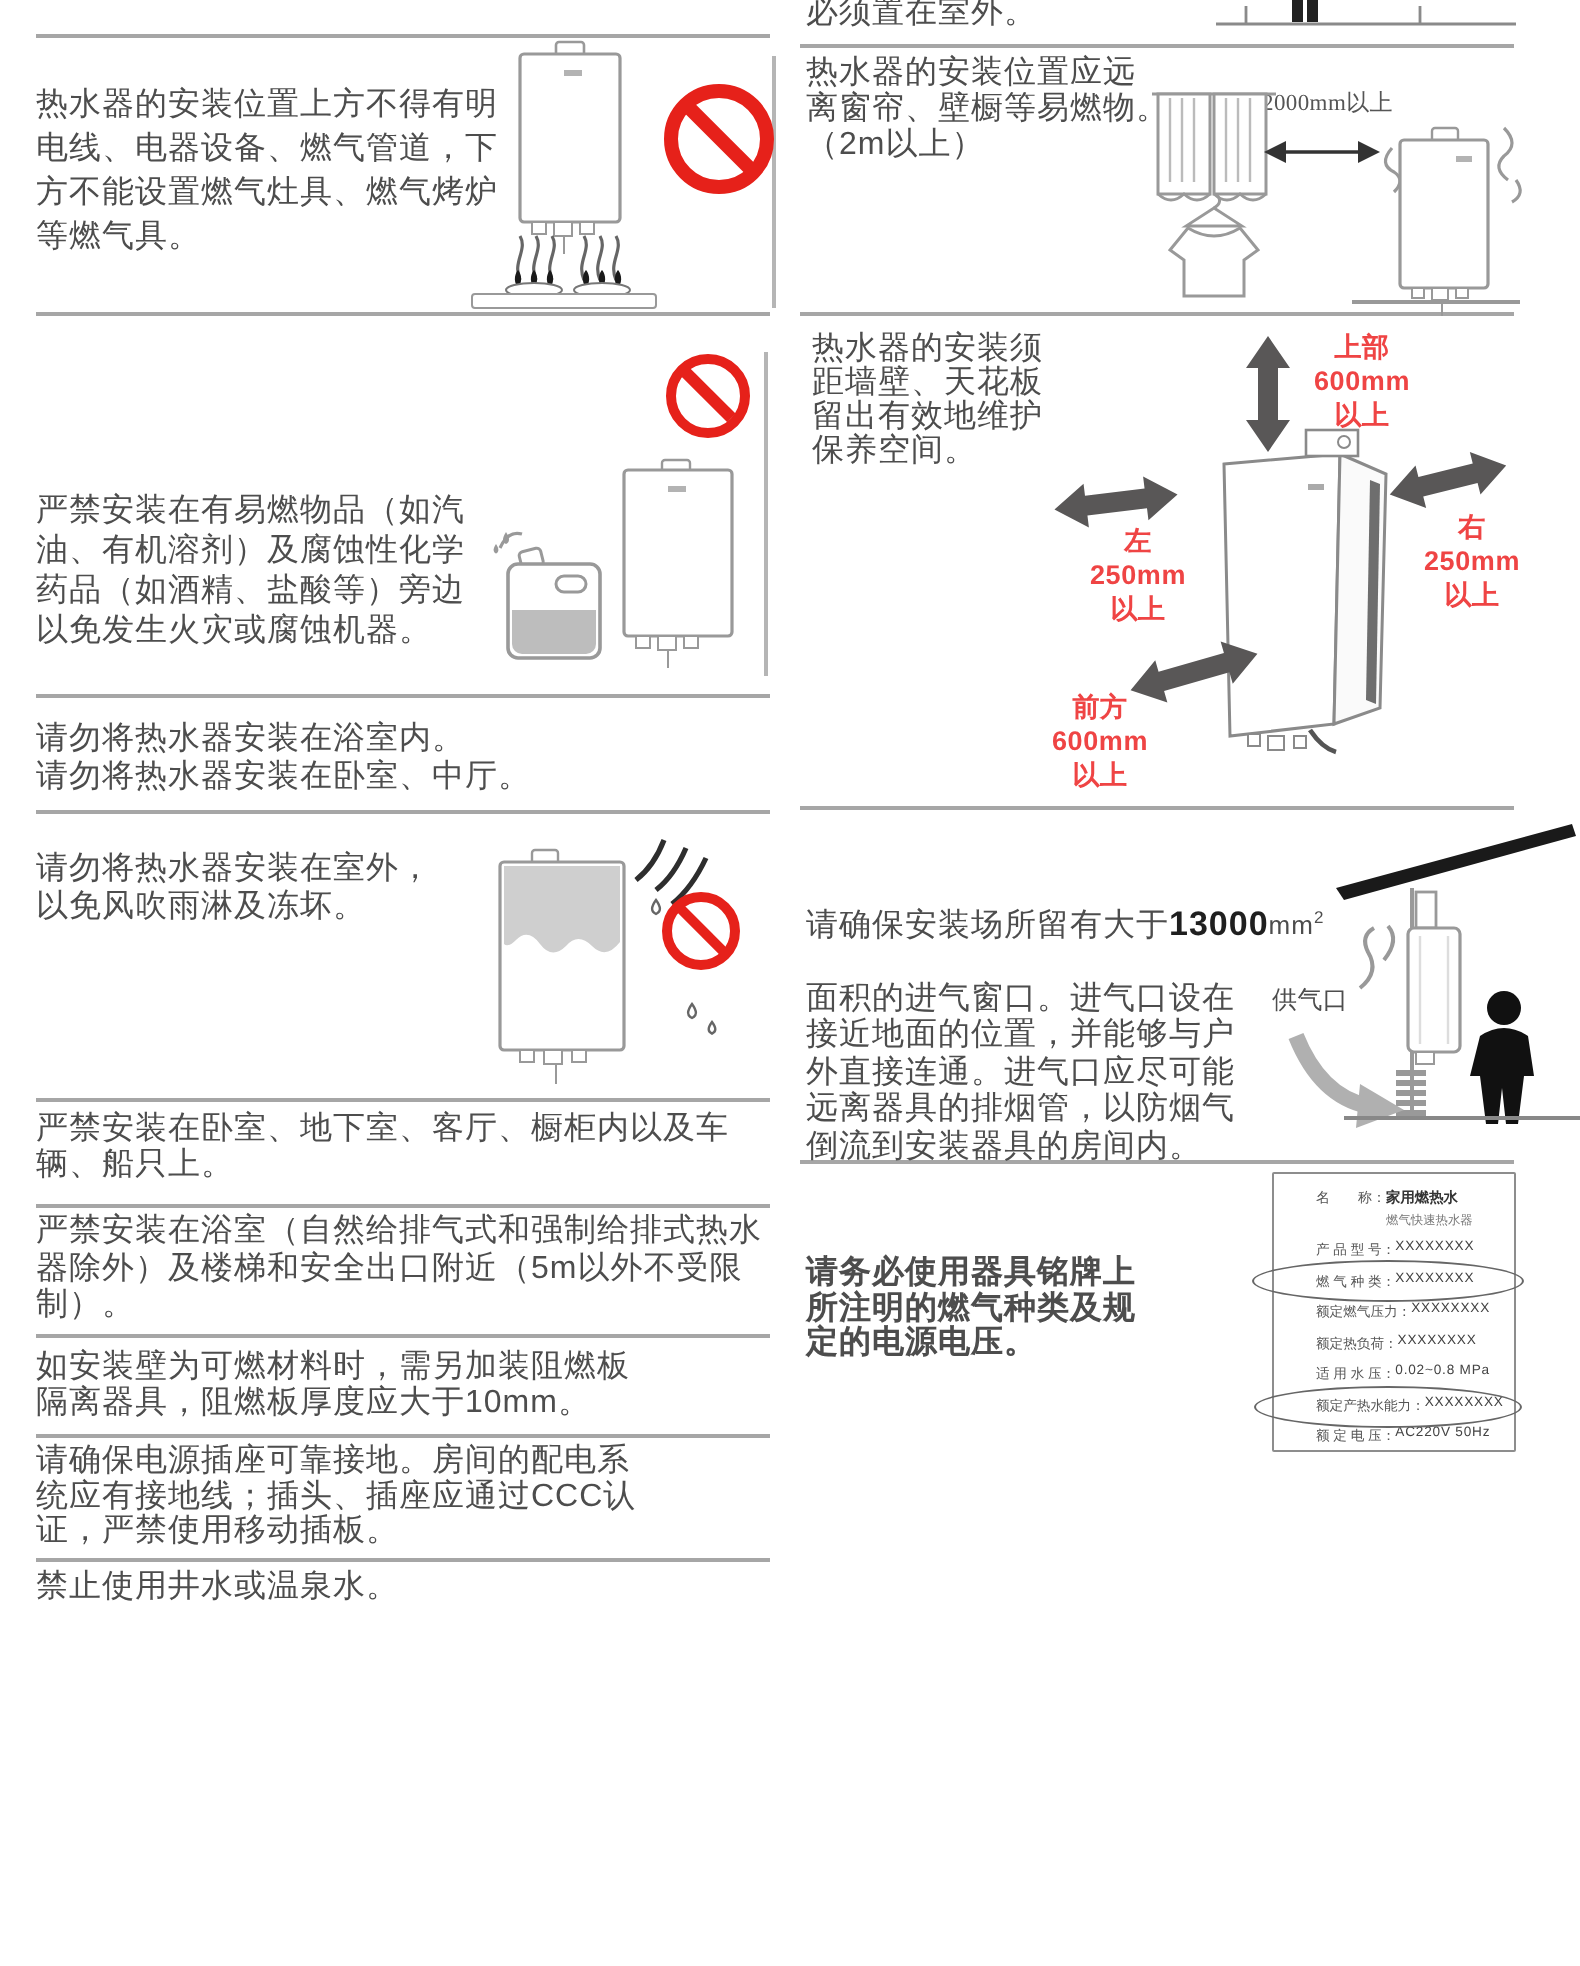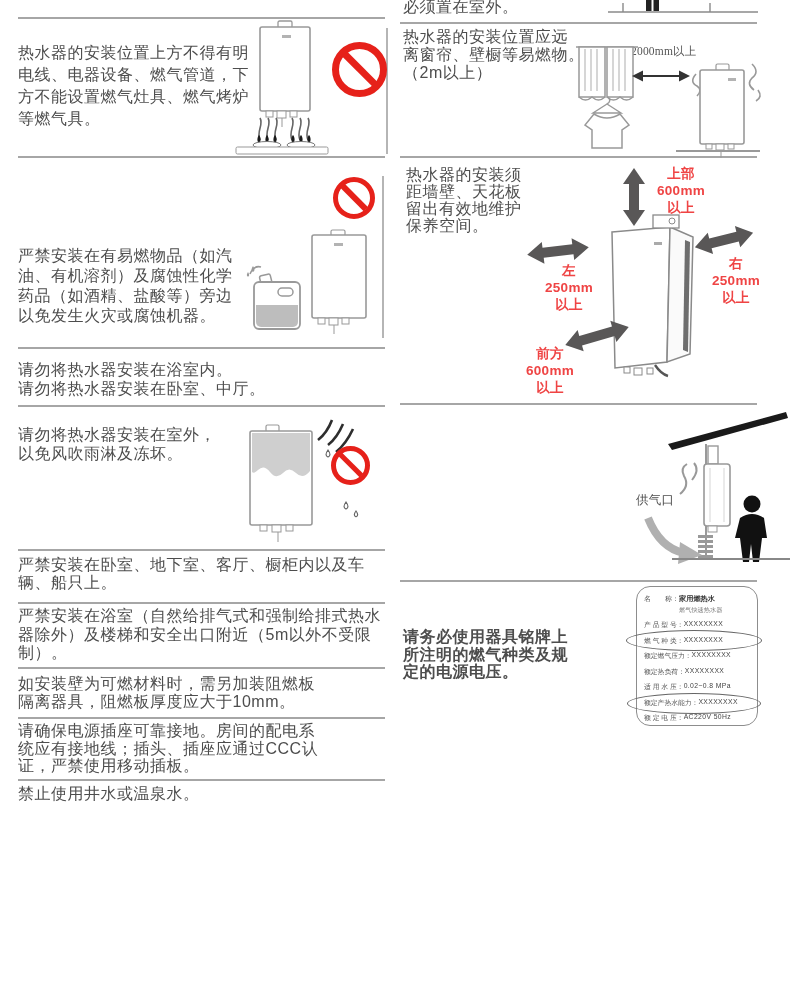--- a/index.html
+++ b/index.html
@@ -7,22 +7,22 @@
         font-family:"Liberation Sans","DejaVu Sans",sans-serif;}
   .t{position:absolute;color:#4d4d4d;font-size:16px;line-height:20px;white-space:pre-line;letter-spacing:.5px;}
   .hr{position:absolute;height:2px;background:#a6a6a6;}
   .wl{position:absolute;width:1.5px;background:#b5b5b5;}
   .nosign{position:absolute;border-radius:50%;box-sizing:border-box;}
   .nosign .bar{position:absolute;left:50%;top:-2%;height:104%;transform:translateX(-50%) rotate(-45deg);}
   .dim{position:absolute;color:#ef4444;font-size:13.5px;font-weight:600;line-height:17px;
        text-align:center;white-space:pre-line;letter-spacing:.3px;}
   .small-label{position:absolute;color:#555;font-size:11.5px;letter-spacing:.2px;font-family:Liberation Serif, serif;}
   svg{position:absolute;overflow:visible;}
-  .np{position:absolute;box-sizing:border-box;border:1.5px solid #8d8d8d;border-radius:14px;
-      background:#fff;padding:7px 5px 4px 7px;}
+  .np{position:absolute;box-sizing:border-box;border:1.5px solid #8d8d8d;border-radius:1px;
+      background:#fff;padding:7px 5px 4px 21px;}
   .np-name{display:flex;font-size:7px;color:#555;}
   .np-name .lbl{white-space:pre;}
   .np-name .v1{font-weight:bold;color:#333;font-size:7.2px;}
   .np-name .v2{color:#777;font-size:6.2px;margin-top:1.5px;}
   .np-row{display:flex;margin-top:5.5px;font-size:6.8px;color:#555;white-space:nowrap;}
   .np-row .val{color:#444;letter-spacing:.4px;}
   .ellipse{position:absolute;border:1.5px solid #666;border-radius:50%;}
   .bignum{font-weight:bold;color:#1f1f1f;font-size:17px;}
   .unit{font-size:13px;color:#4d4d4d;}
   .unit sup{font-size:8.5px;}
@@ -223,20 +223,28 @@
     <rect x="127" y="210" width="6" height="6" fill="#fff" stroke="#8a8a8a"></rect>
     <path d="M135,207 q6,9 13,11" stroke="#555" stroke-width="2.4" fill="none"></path>
     <g fill="#595757">
       <polygon points="114,10 103,26 109,26 109,52 103,52 114,68 125,52 119,52 119,26 125,26"></polygon>
       <polygon points="7,93 23,82 23,88 53,88 53,82 69,93 53,104 53,98 23,98 23,104" transform="rotate(-7 38 93)"></polygon>
       <polygon points="174,82 190,71 190,77 218,77 218,71 234,82 218,93 218,87 190,87 190,93" transform="rotate(-14 204 82)"></polygon>
       <polygon points="44,178 60,167 60,173 94,173 94,167 110,178 94,189 94,183 60,183 60,189" transform="rotate(-16 77 178)"></polygon>
     </g>
   </svg>
 
+  <div class="t" style="left:403px;top:431px;width:280px;line-height:18.5px;">
+    <div class="nowrap"><span>请确保安装场所留有大于</span><span class="bignum">13000</span><span class="unit"><span>mm</span><sup>2</sup></span></div>
+    <div style="white-space:pre-line;">面积的进气窗口。进气口设在
+接近地面的位置，并能够与户
+外直接连通。进气口应尽可能
+远离器具的排烟管，以防烟气
+倒流到安装器具的房间内。</div>
+  </div>
   <div class="small-label" style="left:636px;top:492px;font-size:12.5px;color:#4d4d4d;">供气口</div>
 
   <svg style="left:628px;top:408px;" width="162" height="158" viewBox="0 0 162 158">
     <polygon points="40,36 158,4 160,10 44,42" fill="#1a1a1a"></polygon>
     <path d="M78,36 V150" stroke="#999" stroke-width="2" fill="none"></path>
     <rect x="80" y="38" width="10" height="18" fill="#fff" stroke="#999" stroke-width="1.4"></rect>
     <rect x="76" y="56" width="26" height="62" rx="3" fill="#fff" stroke="#999" stroke-width="1.6"></rect>
     <path d="M82,60 V114 M96,60 V114" stroke="#ddd" stroke-width="1.2"></path>
     <rect x="80" y="118" width="9" height="6" fill="#fff" stroke="#999"></rect>
     <g fill="#999">

